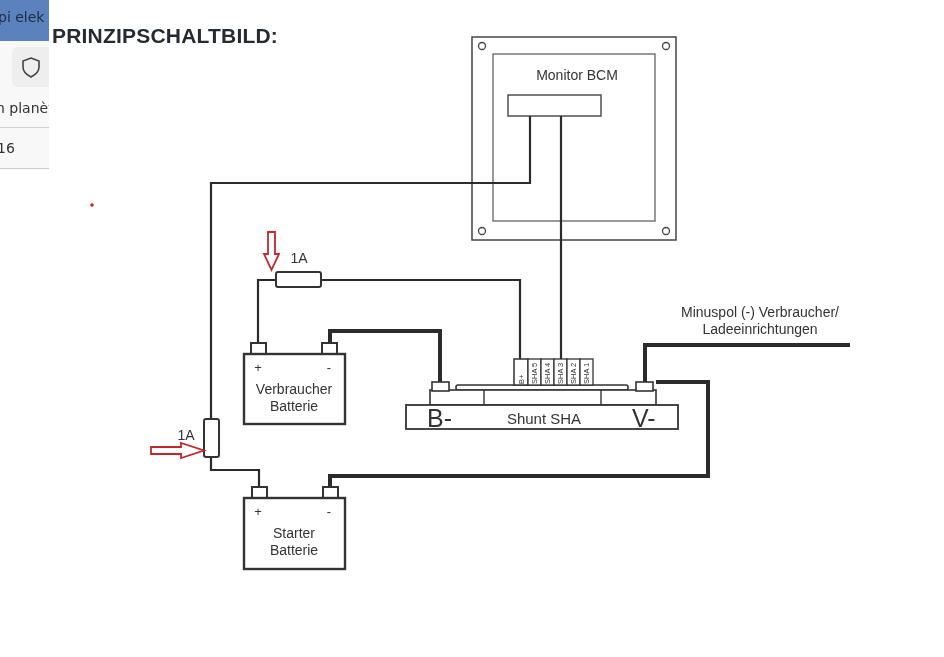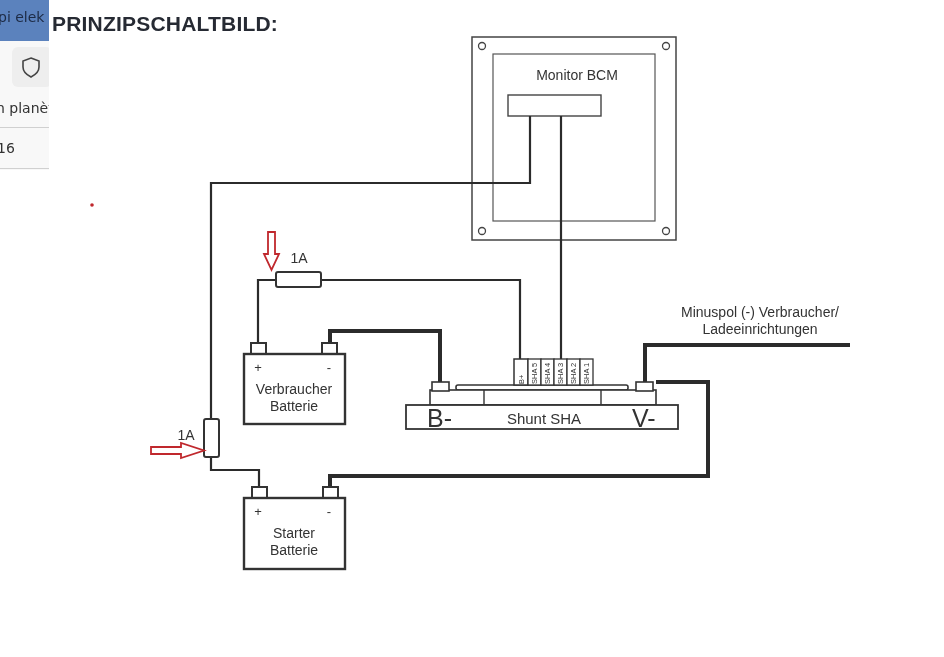--- a/index.html
+++ b/index.html
@@ -6,21 +6,21 @@
   body { width:944px; height:657px; position:relative; overflow:hidden; font-family:"Liberation Sans", sans-serif; }
   .bg-panel { position:absolute; left:0; top:0; width:49px; height:170px; background:#f8f8f8; overflow:hidden; }
   .bg-header { position:absolute; left:0; top:0; width:49px; height:41px; background:#5b82bd; }
   .bg-header-text { position:absolute; left:-2px; top:9px; font-size:14px; color:#1d2b45; white-space:nowrap; font-family:"DejaVu Sans", sans-serif; }
   .bg-shield-btn { position:absolute; left:12px; top:47px; width:40px; height:40px; background:#eeeeee; border-radius:6px; }
   .bg-shield-btn svg { position:absolute; left:8px; top:9px; }
   .bg-line1 { position:absolute; left:-4px; top:100px; font-size:14px; color:#333; white-space:nowrap; font-family:"DejaVu Sans", sans-serif; }
   .bg-sep1 { position:absolute; left:0; top:127px; width:49px; height:1px; background:#d0d0d0; }
   .bg-line2 { position:absolute; left:-3px; top:140px; font-size:14px; color:#333; white-space:nowrap; font-family:"DejaVu Sans", sans-serif; }
   .bg-sep2 { position:absolute; left:0; top:168px; width:49px; height:1px; background:#d0d0d0; }
-  .title { position:absolute; left:52px; top:12px; font-size:21px; font-weight:bold; color:#262a33; letter-spacing:0.2px; }
+  .title { position:absolute; left:52px; top:24px; font-size:21px; font-weight:bold; color:#262a33; letter-spacing:0.2px; }
   svg.diagram { position:absolute; left:0; top:0; }
   svg text { font-family:"Liberation Sans", sans-serif; fill:#333; }
 </style>
 </head>
 <body>
 
 <div class="bg-panel">
   <div class="bg-header">
     <span class="bg-header-text">pi elek</span>
   </div>

